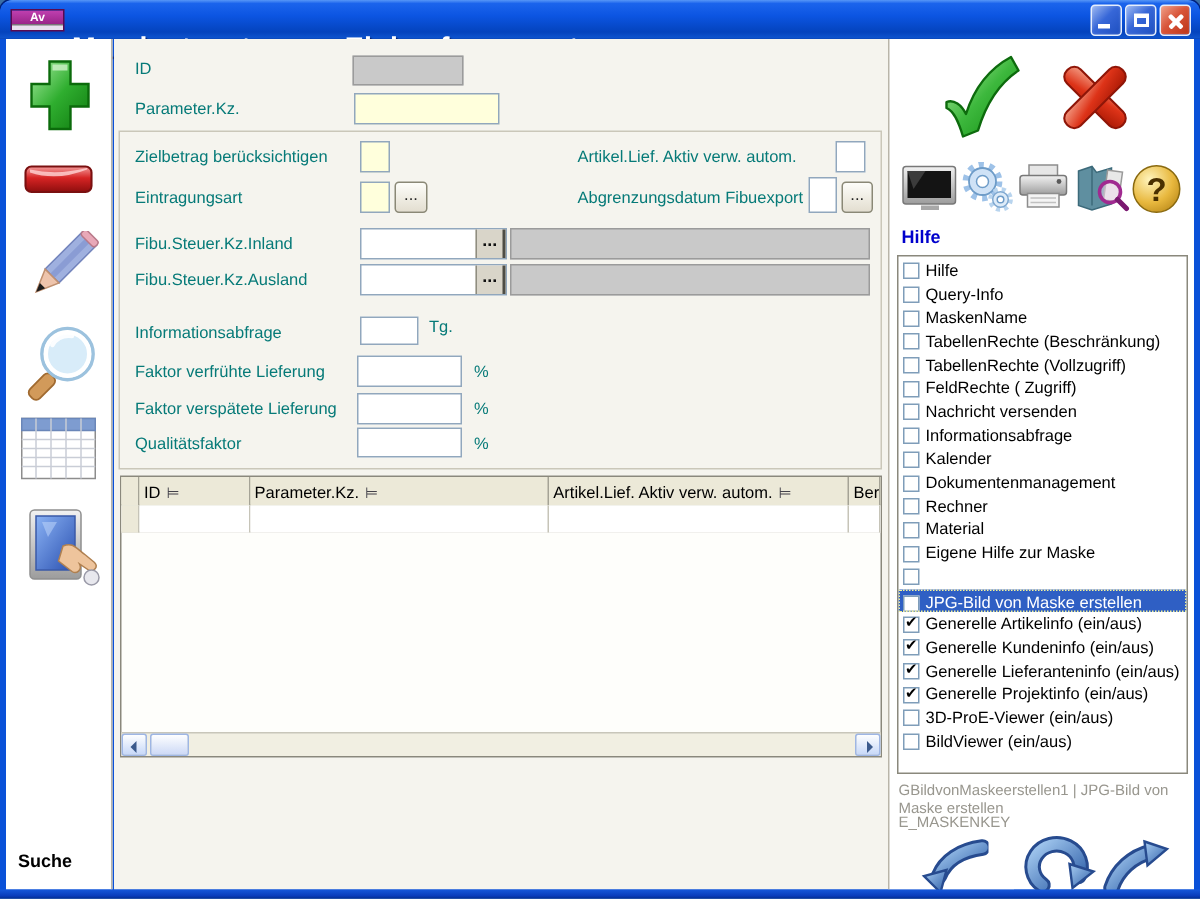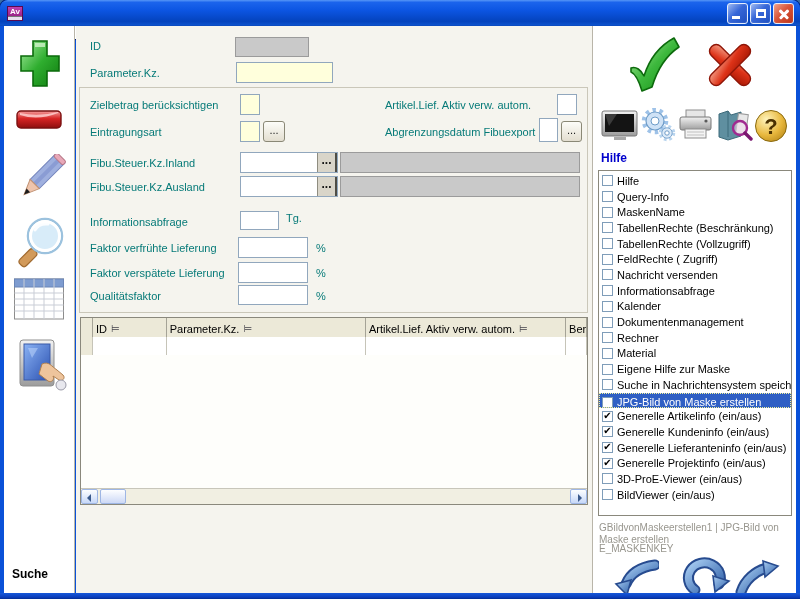--- a/index.html
+++ b/index.html
@@ -2,21 +2,21 @@
 <html><head>
 <meta charset="utf-8">
 <style>
   html,body{margin:0;padding:0;background:#3a6ea5;}
   *{box-sizing:border-box;font-family:"Liberation Sans",sans-serif;}
   #window{position:relative;width:800px;height:599px;background:#0A51D8;border-radius:8px 8px 0 0;overflow:hidden;box-shadow:0 0 0 1px #00207a;}
   
   #titlebar{position:absolute;left:0;top:0;right:0;height:26px;
     background:linear-gradient(180deg,#5797f7 0%,#1b64ec 9%,#0c55e2 40%,#0443bd 82%,#0d52cc 96%,#0a47b8 100%);
     border-radius:8px 8px 0 0;display:flex;align-items:center;}
-  .av-icon{width:16px;height:15px;margin:0 5px 0 7px;background:linear-gradient(180deg,#c040b0,#8a1878);border:1px solid #5a0a50;color:#fff;font-size:8px;font-weight:bold;text-align:center;line-height:9px;}
+  .av-icon{width:36px;height:15px;margin:0 5px 0 7px;background:linear-gradient(180deg,#c040b0,#8a1878);border:1px solid #5a0a50;color:#fff;font-size:8px;font-weight:bold;text-align:center;line-height:9px;}
   .av-icon .bar{display:block;height:4px;background:#e8e0ee;border-top:1px solid #777;}
   #title-text{color:#fff;font-weight:bold;font-size:19px;text-shadow:1px 1px 1px #003;letter-spacing:.2px;margin-top:39px;}
   #titlebar-buttons{position:absolute;right:6px;top:3px;display:flex;gap:2px;}
   .tbtn{width:21px;height:21px;border-radius:3px;border:1px solid #e6eefc;position:relative;
     background:linear-gradient(135deg,#9db9f2 0%,#3767d8 45%,#1e4fc0 100%);box-shadow:inset 0 0 2px #fff3;}
   .tbtn.close{background:linear-gradient(135deg,#f0a088 0%,#d8553a 45%,#bc3317 100%);}
   .tbtn .minbar{position:absolute;left:4px;bottom:4px;width:8px;height:3px;background:#fff;}
   .tbtn .maxbox{position:absolute;left:5px;top:5px;width:10px;height:9px;border:2px solid #fff;border-top-width:3px;}
   .tbtn .x1,.tbtn .x2{position:absolute;left:4px;top:9px;width:12px;height:2.5px;background:#fff;border-radius:1px;}
   .tbtn .x1{transform:rotate(45deg);} .tbtn .x2{transform:rotate(-45deg);}
@@ -387,21 +387,20 @@
         <div class="hitem">
           <span class="cb"></span>
           <span class="hlabel">Material</span>
         </div>
         <div class="hitem">
           <span class="cb"></span>
           <span class="hlabel">Eigene Hilfe zur Maske</span>
         </div>
         <div class="hitem">
           <span class="cb"></span>
-          <span class="hlabel">Suche in Nachrichtensystem speich</span>
         </div>
         <div class="hitem sel">
           <span class="cb"></span>
           <span class="hlabel">JPG-Bild von Maske erstellen</span>
         </div>
         <div class="hitem">
           <span class="cb on"></span>
           <span class="hlabel">Generelle Artikelinfo (ein/aus)</span>
         </div>
         <div class="hitem">

